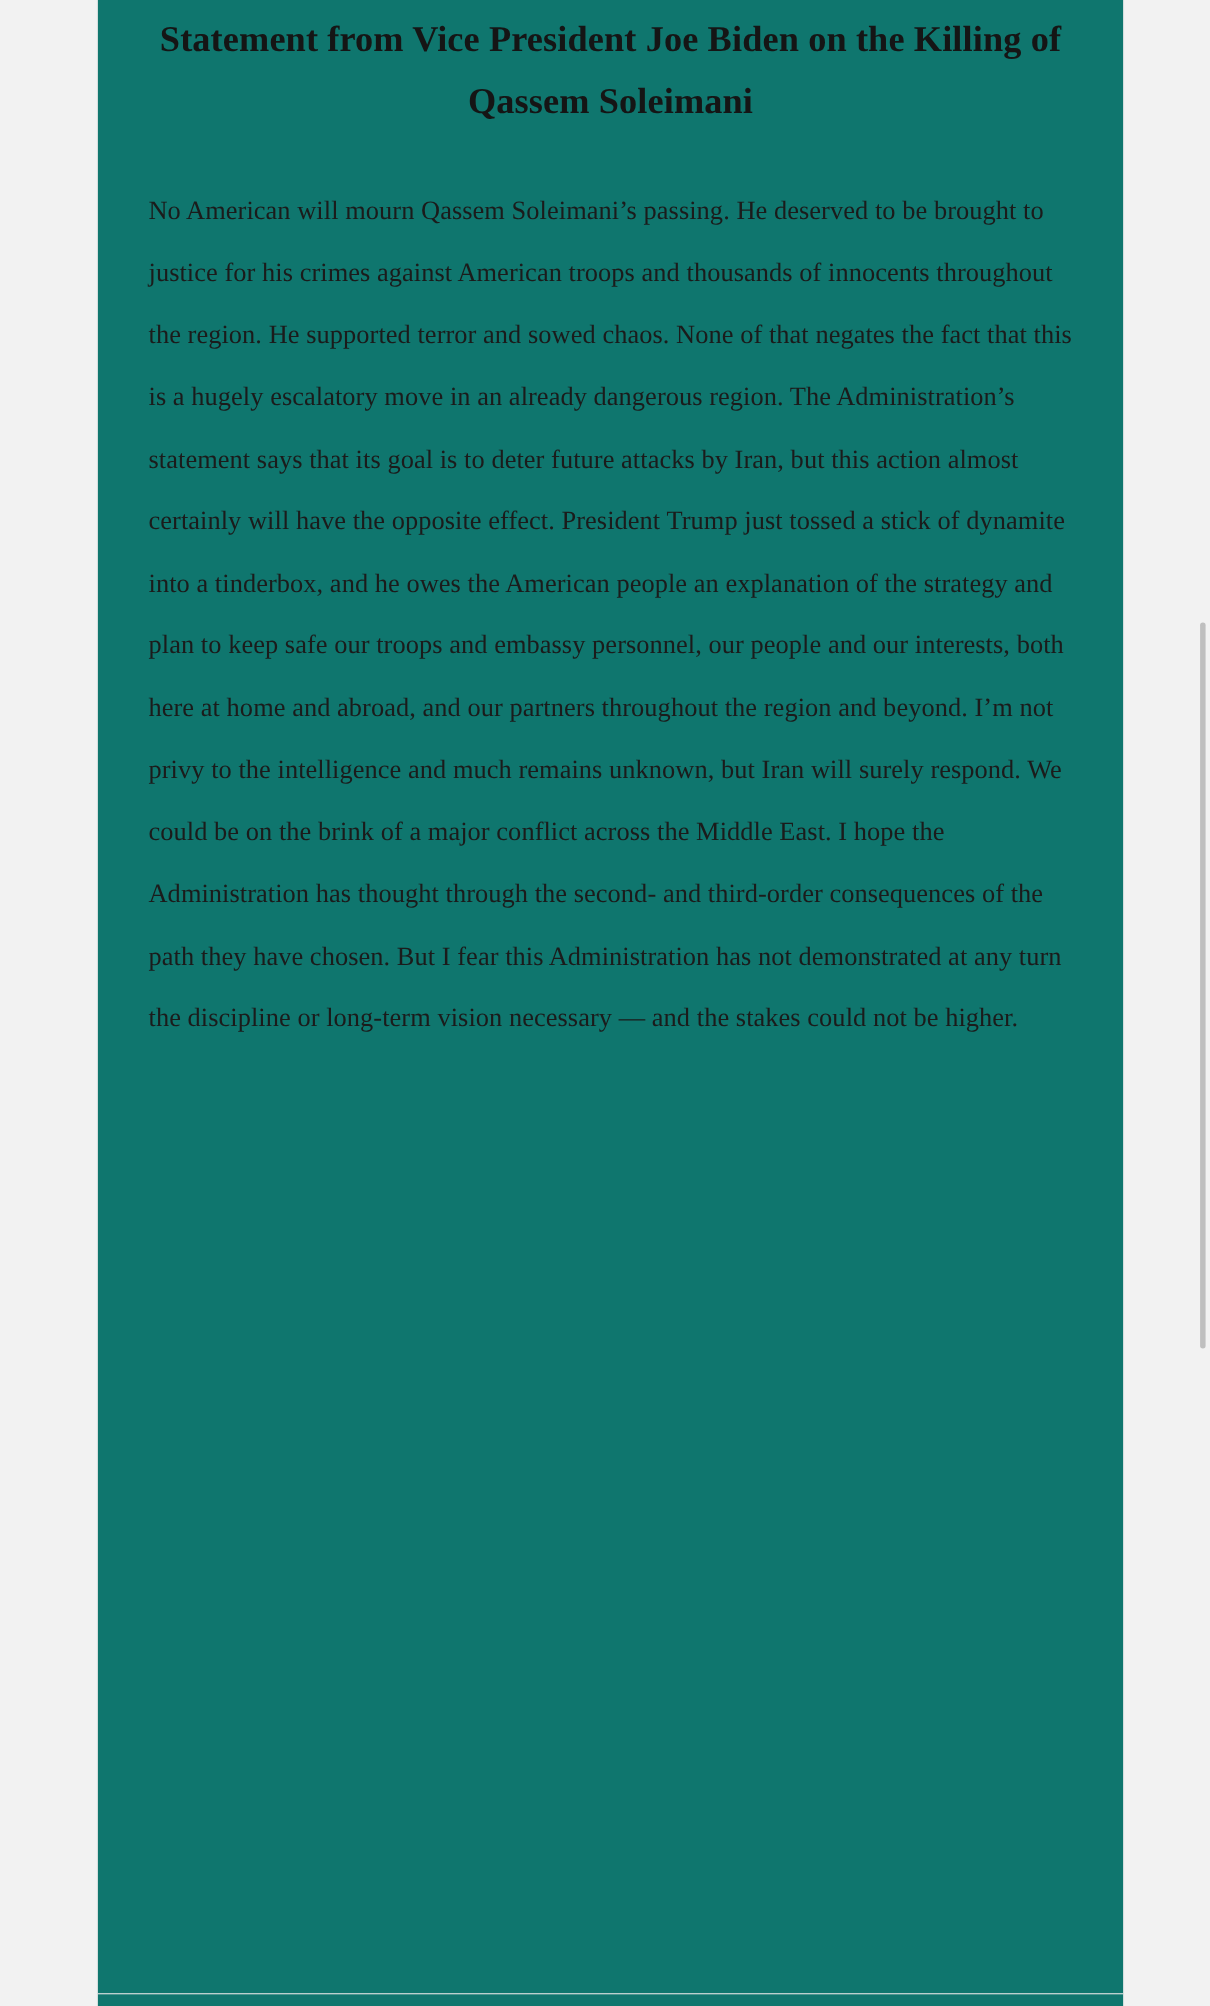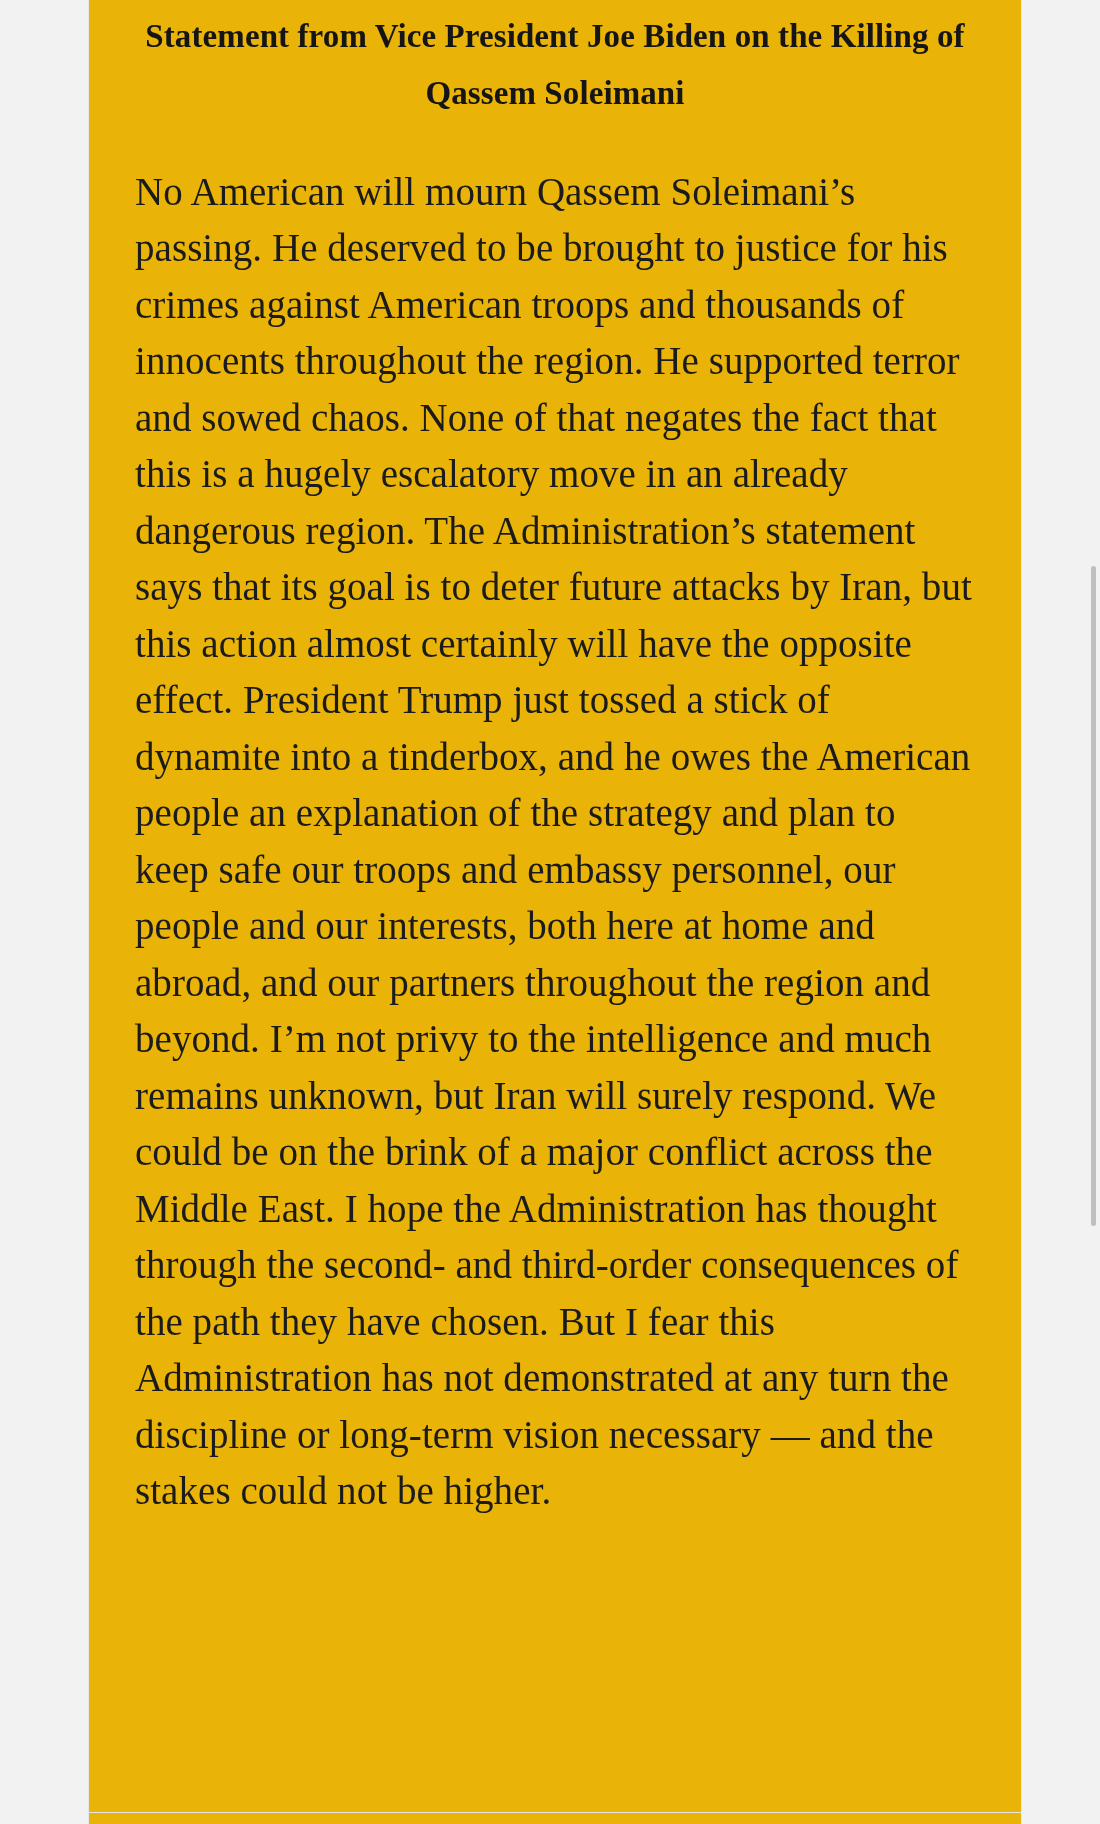--- a/index.html
+++ b/index.html
@@ -40,40 +40,40 @@
     height: 1824px;
     background: #f2f2f2;
     border-left: 1px solid #e9e9e9;
   }
   .article {
     position: absolute;
     top: 0;
     left: 89px;
     width: 932px;
     height: 1824px;
-    background: #eab308;
+    background: #0f766e;
     box-sizing: border-box;
     padding: 0 46px;
   }
   .title {
     margin: 0;
     padding-top: 8px;
     font-family: "Liberation Serif", serif;
     font-weight: bold;
     font-size: 33px;
     line-height: 1.72;
     text-align: center;
     letter-spacing: 0.1px;
     color: #151515;
   }
   .body-text {
     margin: 0;
     padding-top: 42px;
     font-family: "Liberation Serif", serif;
-    font-size: 39px;
+    font-size: 24px;
     line-height: 56.5px;
     text-align: left;
     color: #1b1b1b;
     letter-spacing: 0.05px;
   }
   
   .scrollbar-track {
     position: absolute;
     top: 0;
     right: 4px;

